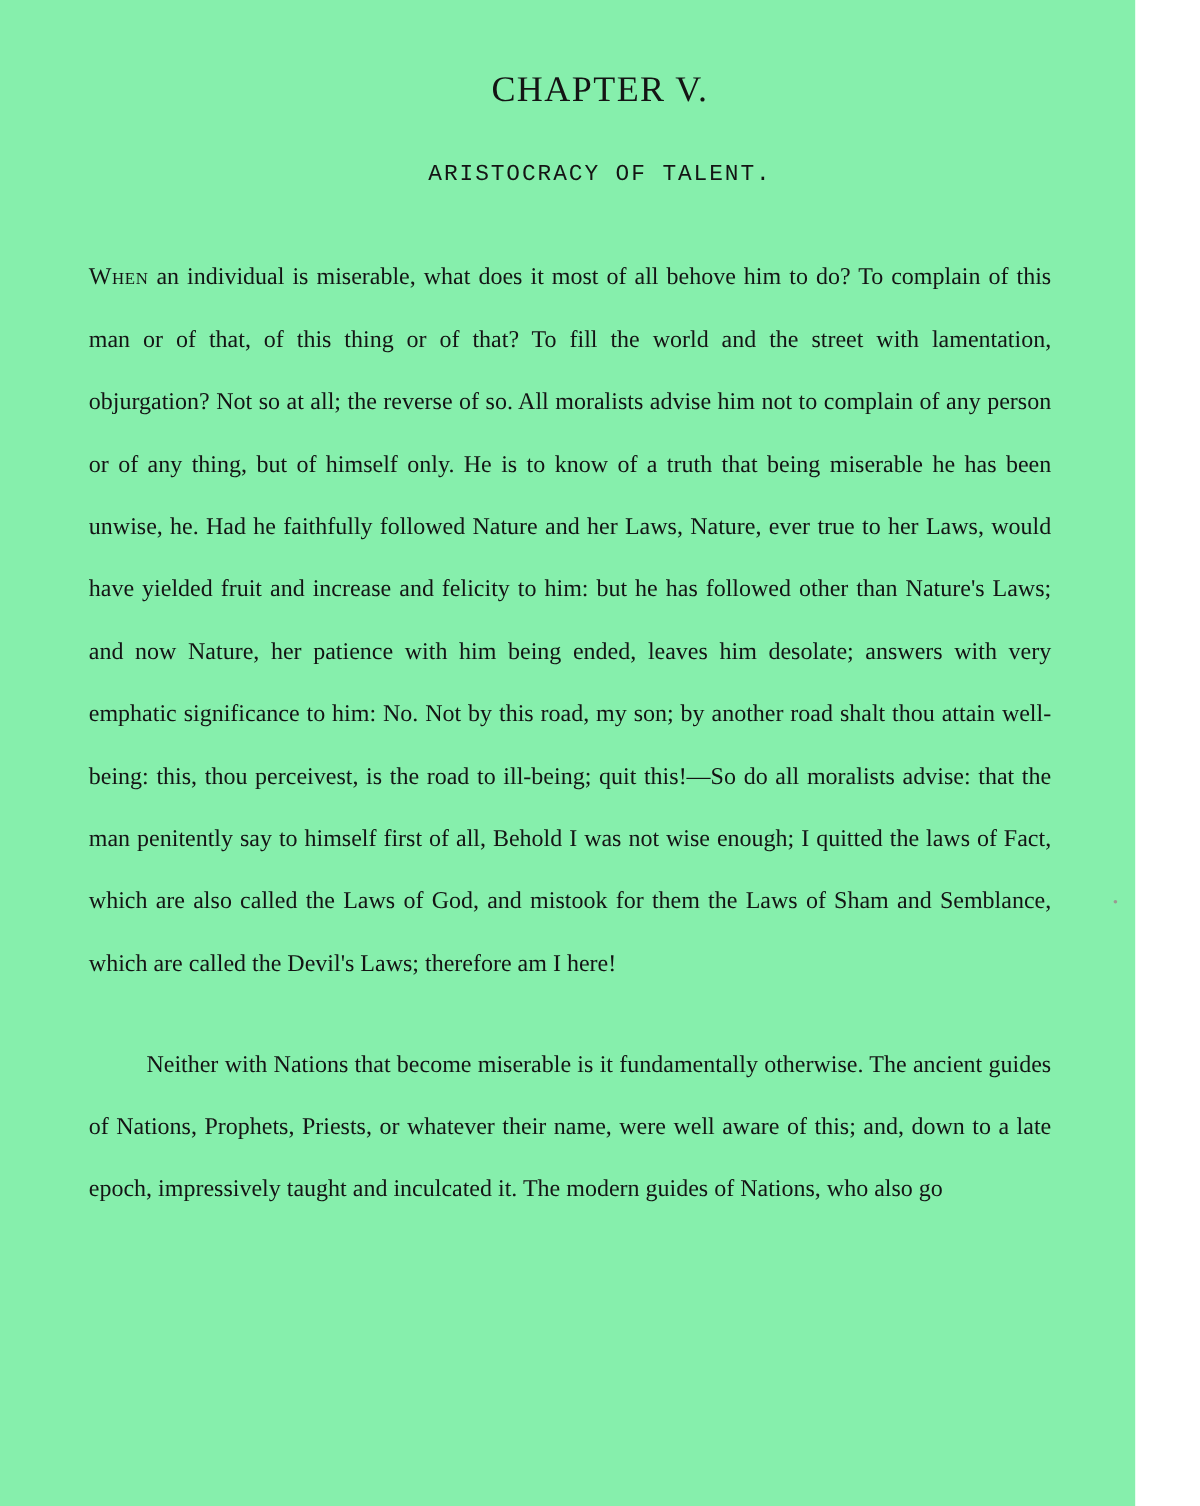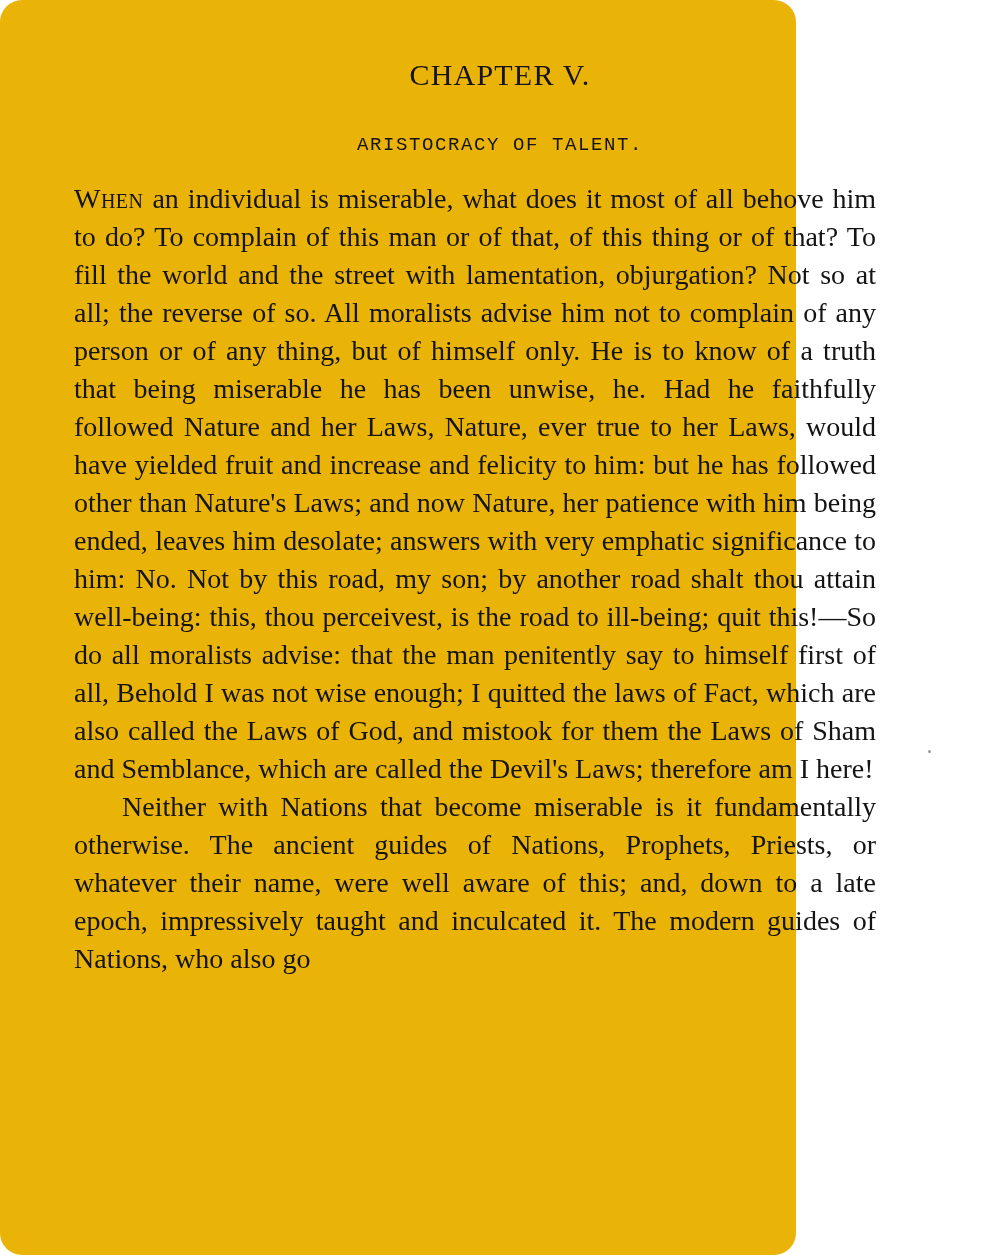--- a/index.html
+++ b/index.html
@@ -12,24 +12,23 @@
     height: 1255px;
     position: relative;
     overflow: hidden;
     font-family: "Liberation Serif", serif;
     color: #141414;
   }
   .page {
     position: absolute;
     left: 0;
     top: 0;
-    width: 796px;
+    width: 946px;
     height: 1255px;
-    background: #eab308;
-    border-radius: 22px;
+    background: #86efac;
   }
   .chapter-title {
     position: absolute;
     left: 0;
     top: 58px;
     width: 1000px;
     text-align: center;
     font-size: 30px;
     letter-spacing: 1.2px;
     font-family: "Liberation Serif", serif;
@@ -40,34 +39,35 @@
     top: 134px;
     width: 1000px;
     text-align: center;
     font-size: 19px;
     letter-spacing: 1.6px;
     font-family: Liberation Mono, monospace;
   }
   .body-text {
     position: absolute;
     left: 74px;
-    top: 180px;
+    top: 205px;
     width: 802px;
-    font-size: 28px;
-    line-height: 38px;
+    font-size: 20px;
+    line-height: 52px;
     text-align: justify;
     text-justify: inter-word;
   }
   .para {
     margin: 0;
     padding: 0;
     text-align: justify;
   }
   .para + .para {
     text-indent: 48px;
+    margin-top: 32px;
   }
   .para:last-child {
     
   }
   .smallcaps {
     font-variant: small-caps;
     letter-spacing: 0.5px;
   }
   .page-margin-dot {
     position: absolute;

